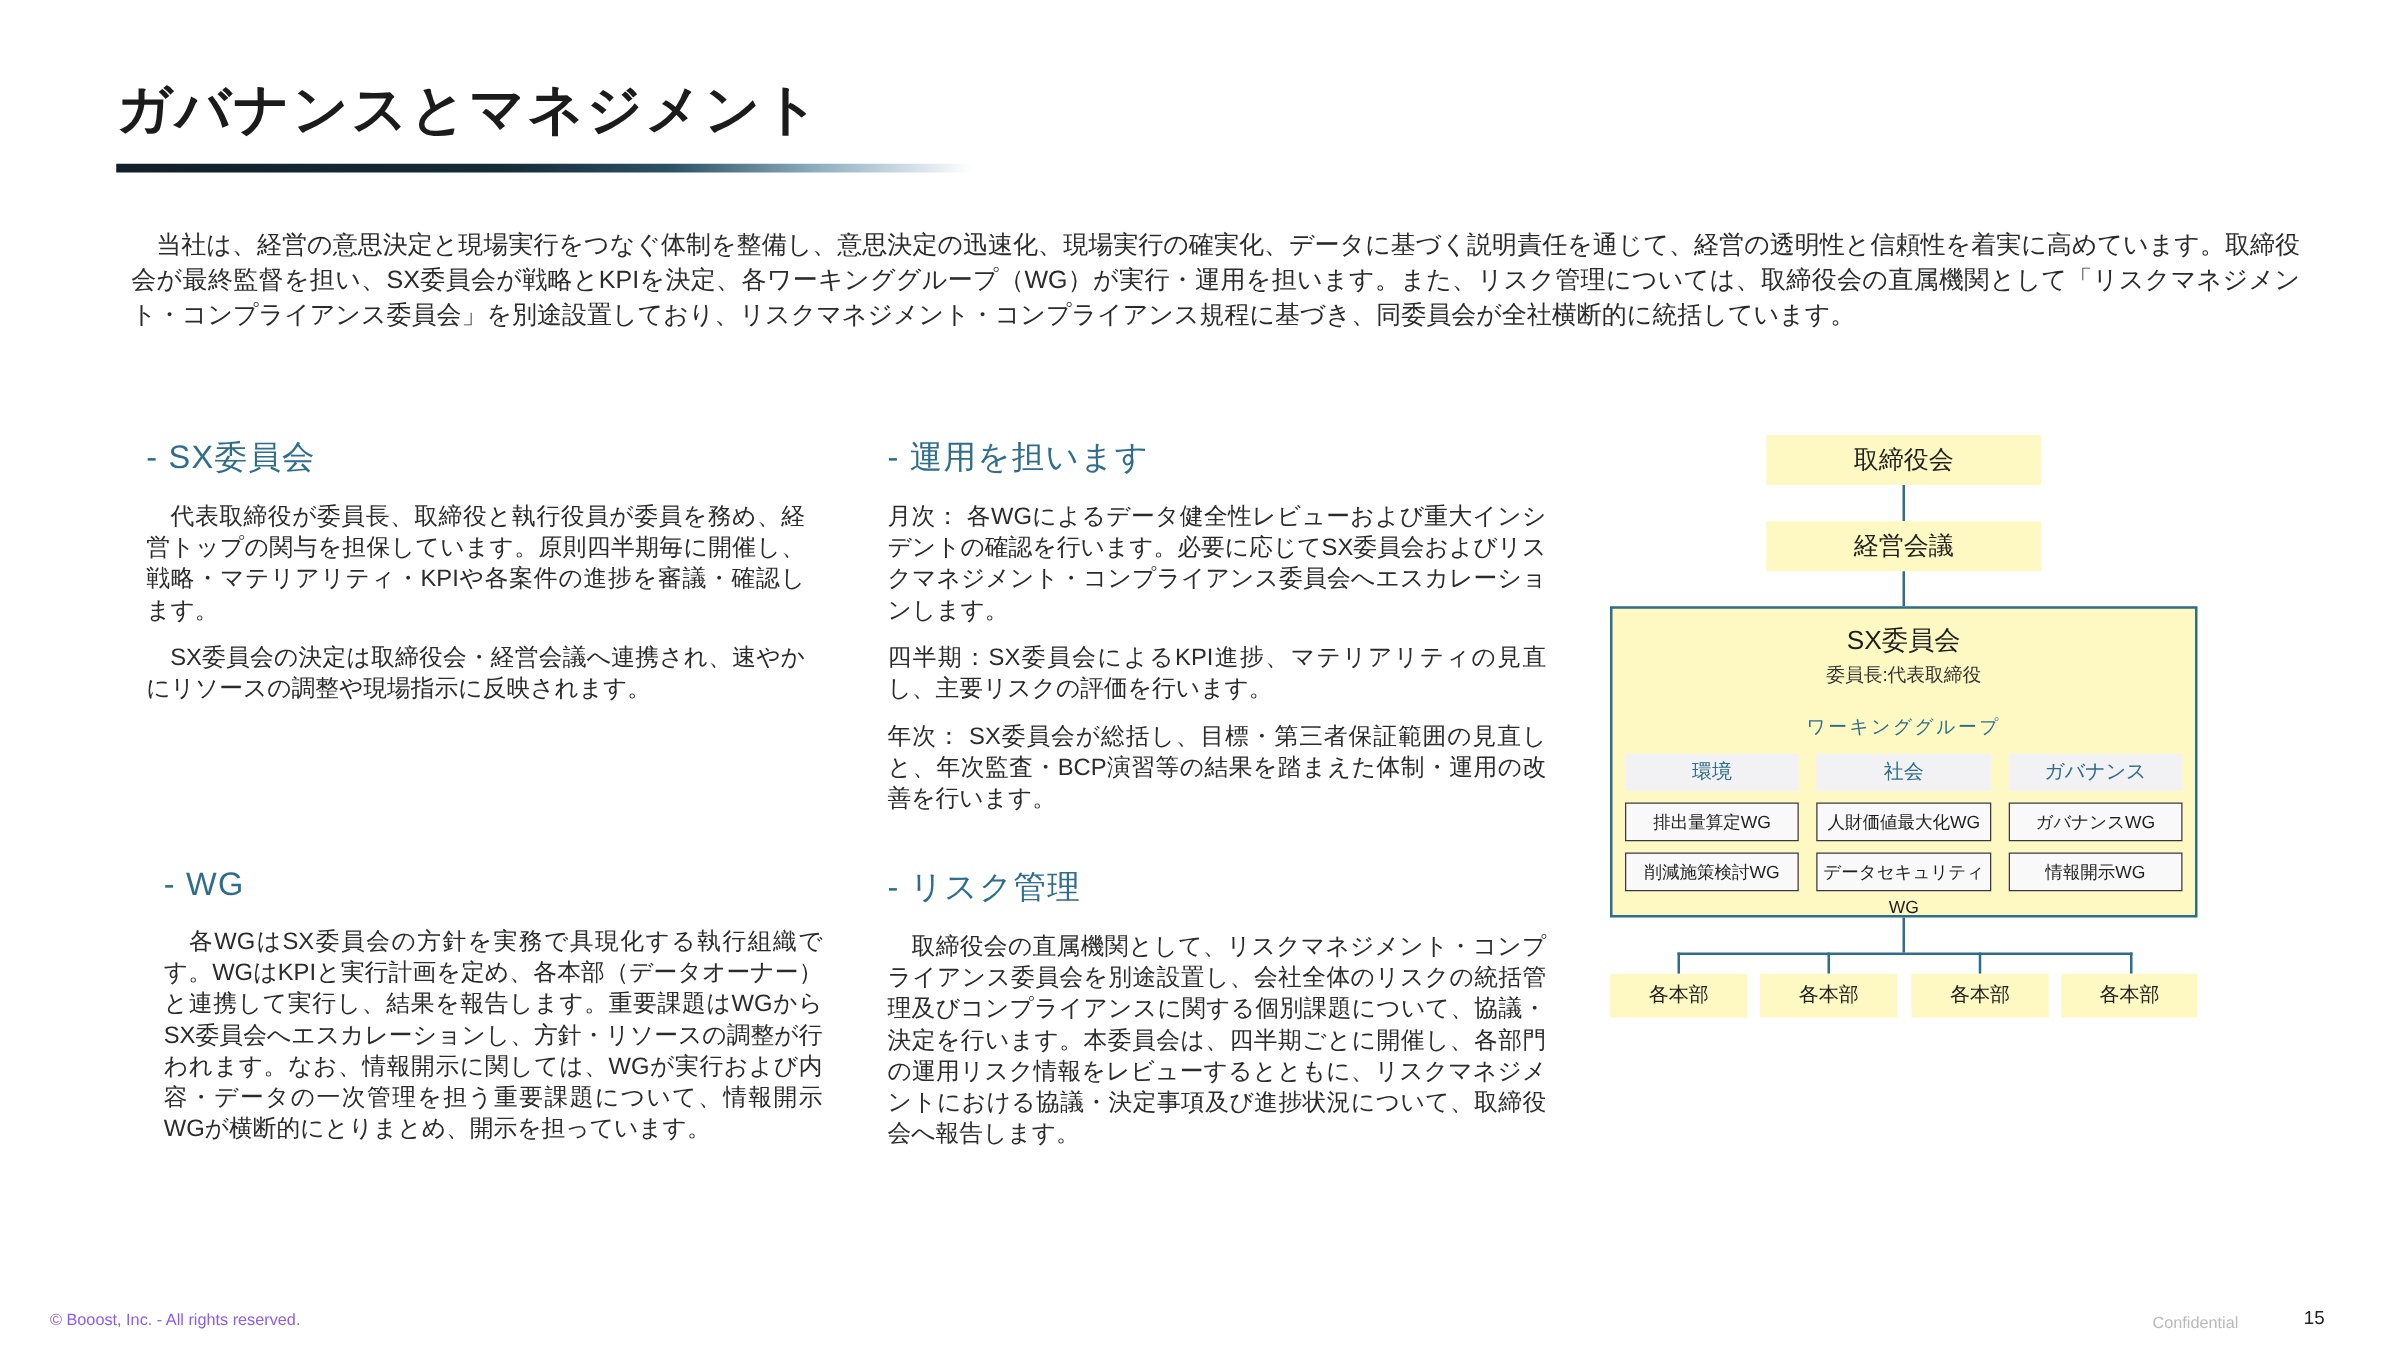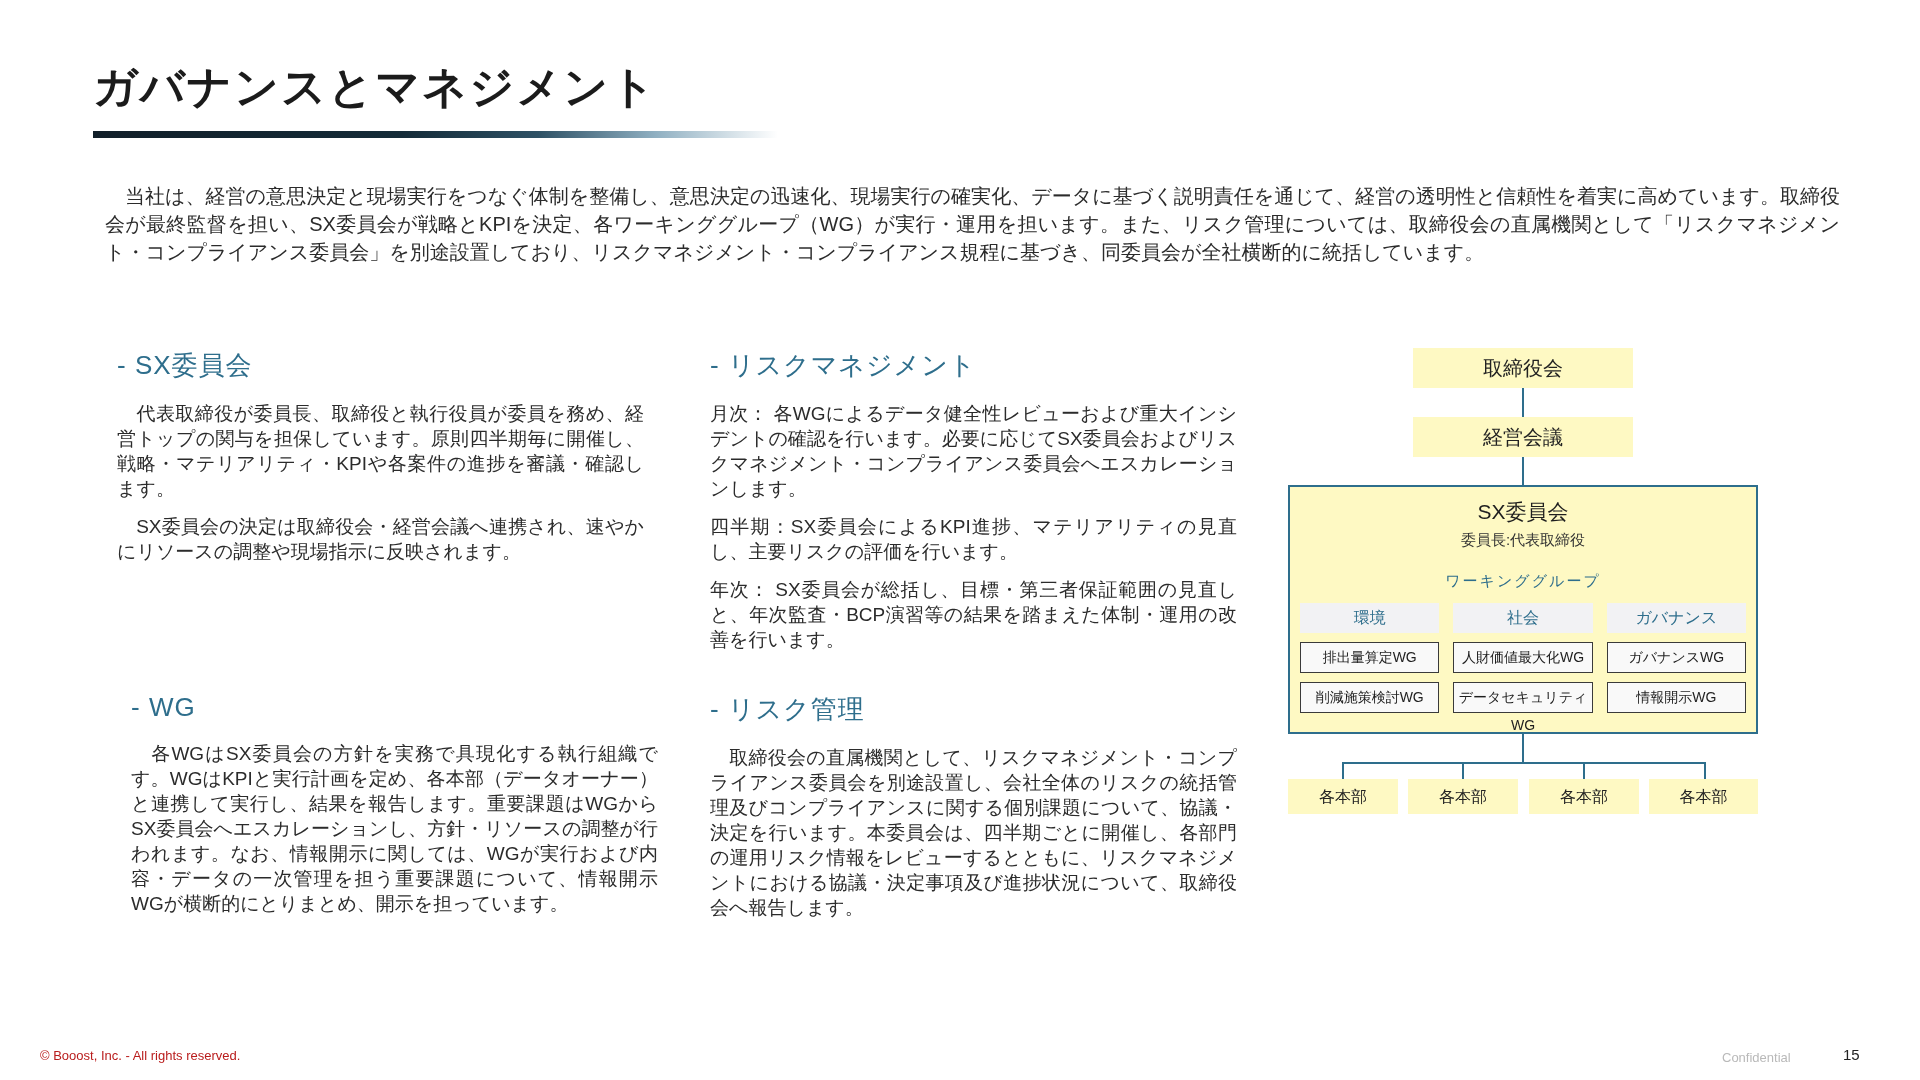--- a/index.html
+++ b/index.html
@@ -32,37 +32,37 @@
   #oc-board{top:0;}
   #oc-mgmt{top:69px;}
   .vline{position:absolute;width:2px;background:#2e6e8c;}
   .l1{left:234px;top:40px;height:29px;}
   .l2{left:234px;top:109px;height:28px;}
   #oc-big{position:absolute;left:0;top:137px;width:470px;height:249px;border:2px solid #2e6e8c;
           background:#fef9c3;box-sizing:border-box;}
   .oc-title{margin-top:11px;text-align:center;font-size:21px;color:#1e1e1e;}
   .oc-chair{margin-top:5px;text-align:center;font-size:15px;color:#333;}
   .oc-wglabel{margin-top:22px;text-align:center;font-size:15px;color:#2e6e8c;letter-spacing:2px;}
-  .oc-groups{display:flex;justify-content:flex-end;gap:14px;padding:12px 10px 0 10px;}
+  .oc-groups{display:flex;justify-content:space-between;gap:14px;padding:12px 10px 0 10px;}
   .oc-group{flex:1;}
   .oc-cat{height:30px;line-height:30px;background:#f2f2f4;text-align:center;
           font-size:16px;color:#2e6e8c;}
   .oc-item{margin-top:9px;height:31px;line-height:28px;background:#f9f9f9;
            border:1.5px solid #3a3a3a;box-sizing:border-box;text-align:center;
            font-size:14px;color:#1e1e1e;}
   .stem{left:234px;top:386px;height:28px;}
   .hline{position:absolute;left:54px;top:414px;width:364px;height:2px;background:#2e6e8c;}
   .dr{top:414px;height:17px;}
   .dr1{left:54px;}  .dr2{left:174px;} .dr3{left:295px;} .dr4{left:416px;}
   .oc-div{top:431px;height:35px;line-height:35px;font-size:16px;}
   .db1{left:0;width:110px;}   .db2{left:120px;width:110px;}
   .db3{left:241px;width:110px;} .db4{left:361px;width:109px;}
 
   
-  #f-copy{position:absolute;left:40px;top:1048px;font-size:13px;color:#b91c1c;}
+  #f-copy{position:absolute;left:40px;top:1048px;font-size:13px;color:#8b5cf6;}
   #f-conf{position:absolute;left:1722px;top:1050px;font-size:13px;color:#b9b9b9;}
   #f-page{position:absolute;left:1843px;top:1046px;font-size:15px;color:#222;font-weight:normal;}
 </style>
 </head>
 <body>
 
 <div class="slide">
 
   <h1 id="page-title">ガバナンスとマネジメント</h1>
   <div id="title-rule"></div>
@@ -74,21 +74,21 @@
     <p>　代表取締役が委員長、取締役と執行役員が委員を務め、経営トップの関与を担保しています。原則四半期毎に開催し、戦略・マテリアリティ・KPIや各案件の進捗を審議・確認します。</p>
     <p>　SX委員会の決定は取締役会・経営会議へ連携され、速やかにリソースの調整や現場指示に反映されます。</p>
   </section>
 
   <section class="sec" id="sec-wg">
     <h2 class="sec-h">- WG</h2>
     <p>　各WGはSX委員会の方針を実務で具現化する執行組織です。WGはKPIと実行計画を定め、各本部（データオーナー）と連携して実行し、結果を報告します。重要課題はWGからSX委員会へエスカレーションし、方針・リソースの調整が行われます。なお、情報開示に関しては、WGが実行および内容・データの一次管理を担う重要課題について、情報開示WGが横断的にとりまとめ、開示を担っています。</p>
   </section>
 
   <section class="sec" id="sec-mon">
-    <h2 class="sec-h">- リスクマネジメント</h2>
+    <h2 class="sec-h">- 運用を担います</h2>
     <p>月次： 各WGによるデータ健全性レビューおよび重大インシデントの確認を行います。必要に応じてSX委員会およびリスクマネジメント・コンプライアンス委員会へエスカレーションします。</p>
     <p>四半期：SX委員会によるKPI進捗、マテリアリティの見直し、主要リスクの評価を行います。</p>
     <p>年次： SX委員会が総括し、目標・第三者保証範囲の見直しと、年次監査・BCP演習等の結果を踏まえた体制・運用の改善を行います。</p>
   </section>
 
   <section class="sec" id="sec-risk">
     <h2 class="sec-h">- リスク管理</h2>
     <p>　取締役会の直属機関として、リスクマネジメント・コンプライアンス委員会を別途設置し、会社全体のリスクの統括管理及びコンプライアンスに関する個別課題について、協議・決定を行います。本委員会は、四半期ごとに開催し、各部門の運用リスク情報をレビューするとともに、リスクマネジメントにおける協議・決定事項及び進捗状況について、取締役会へ報告します。</p>
   </section>
 

